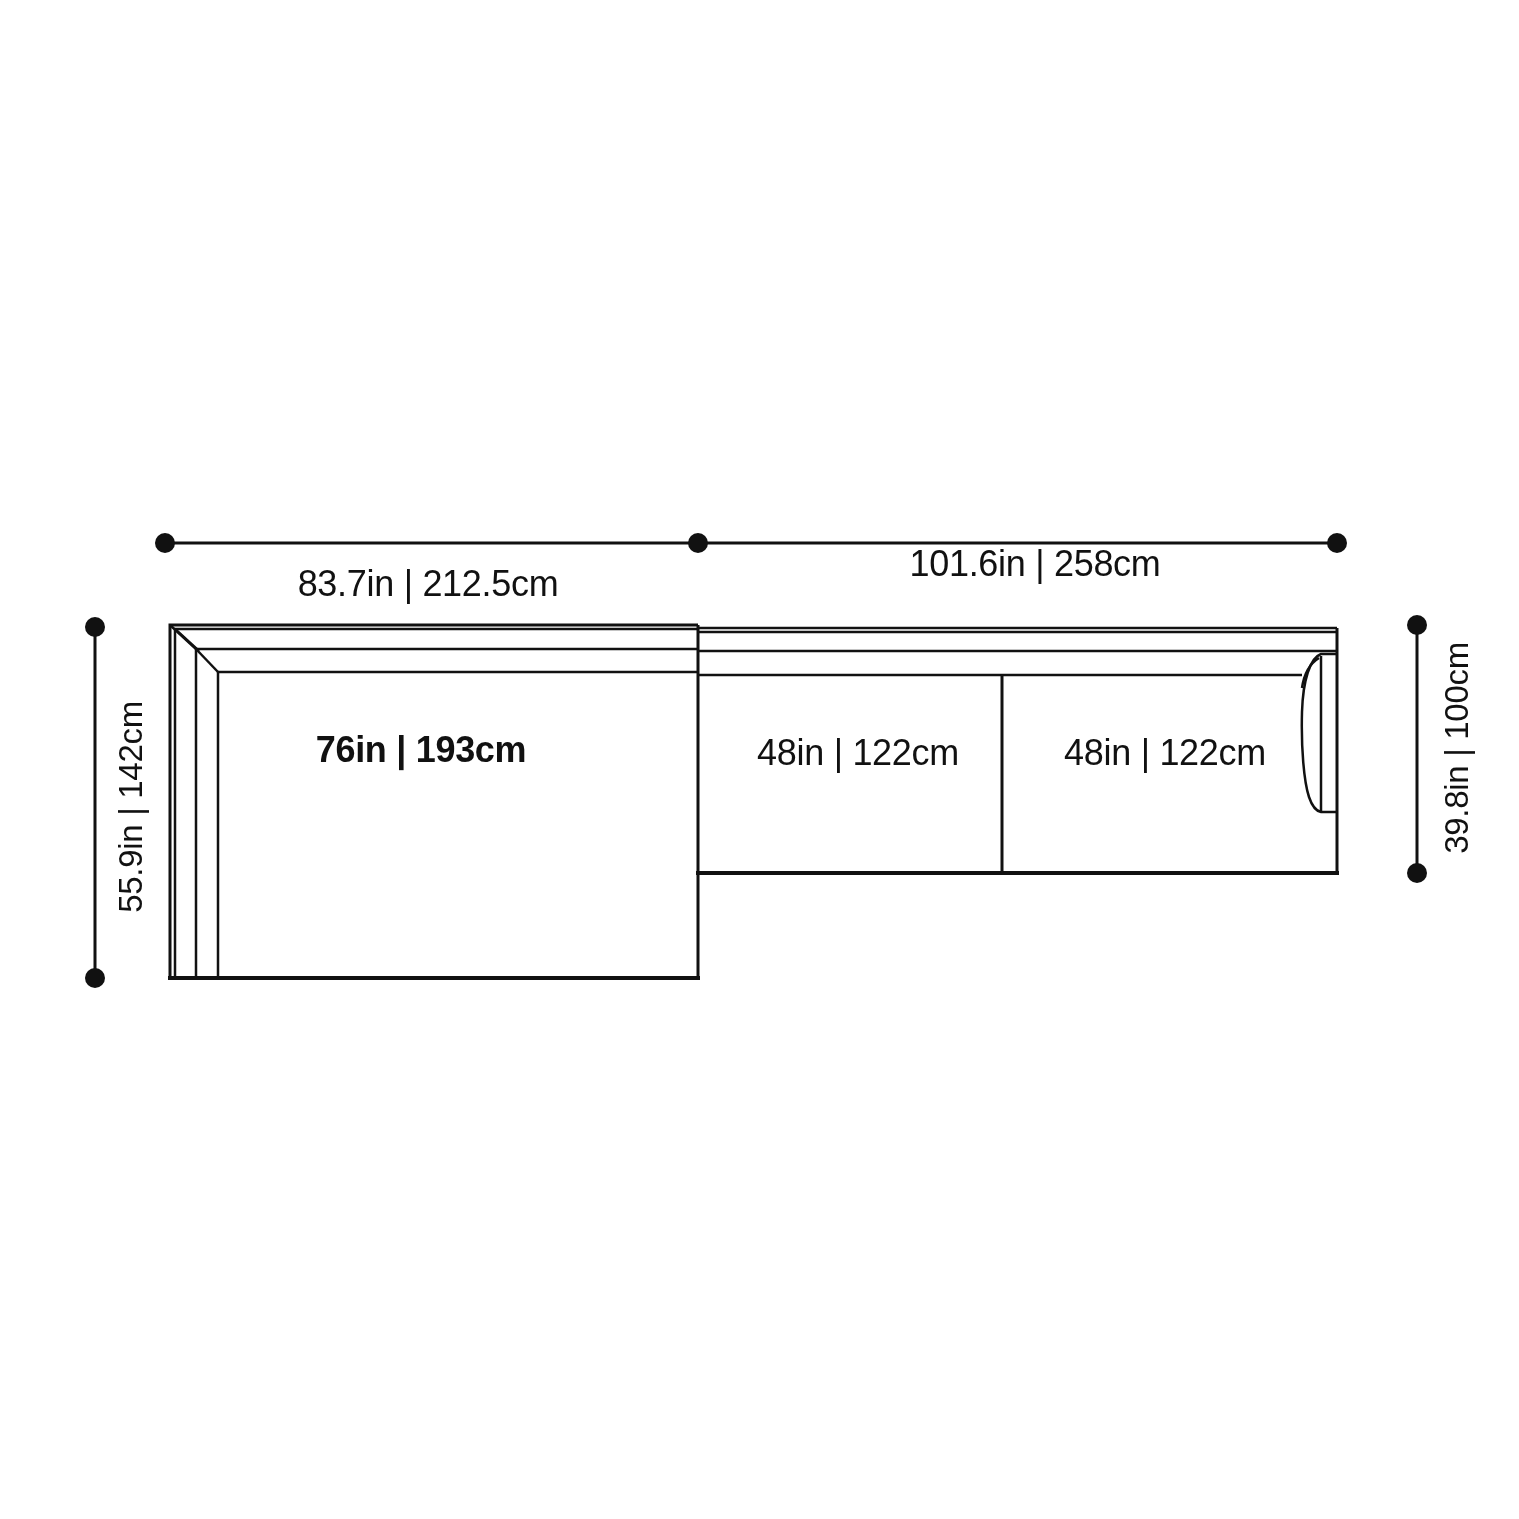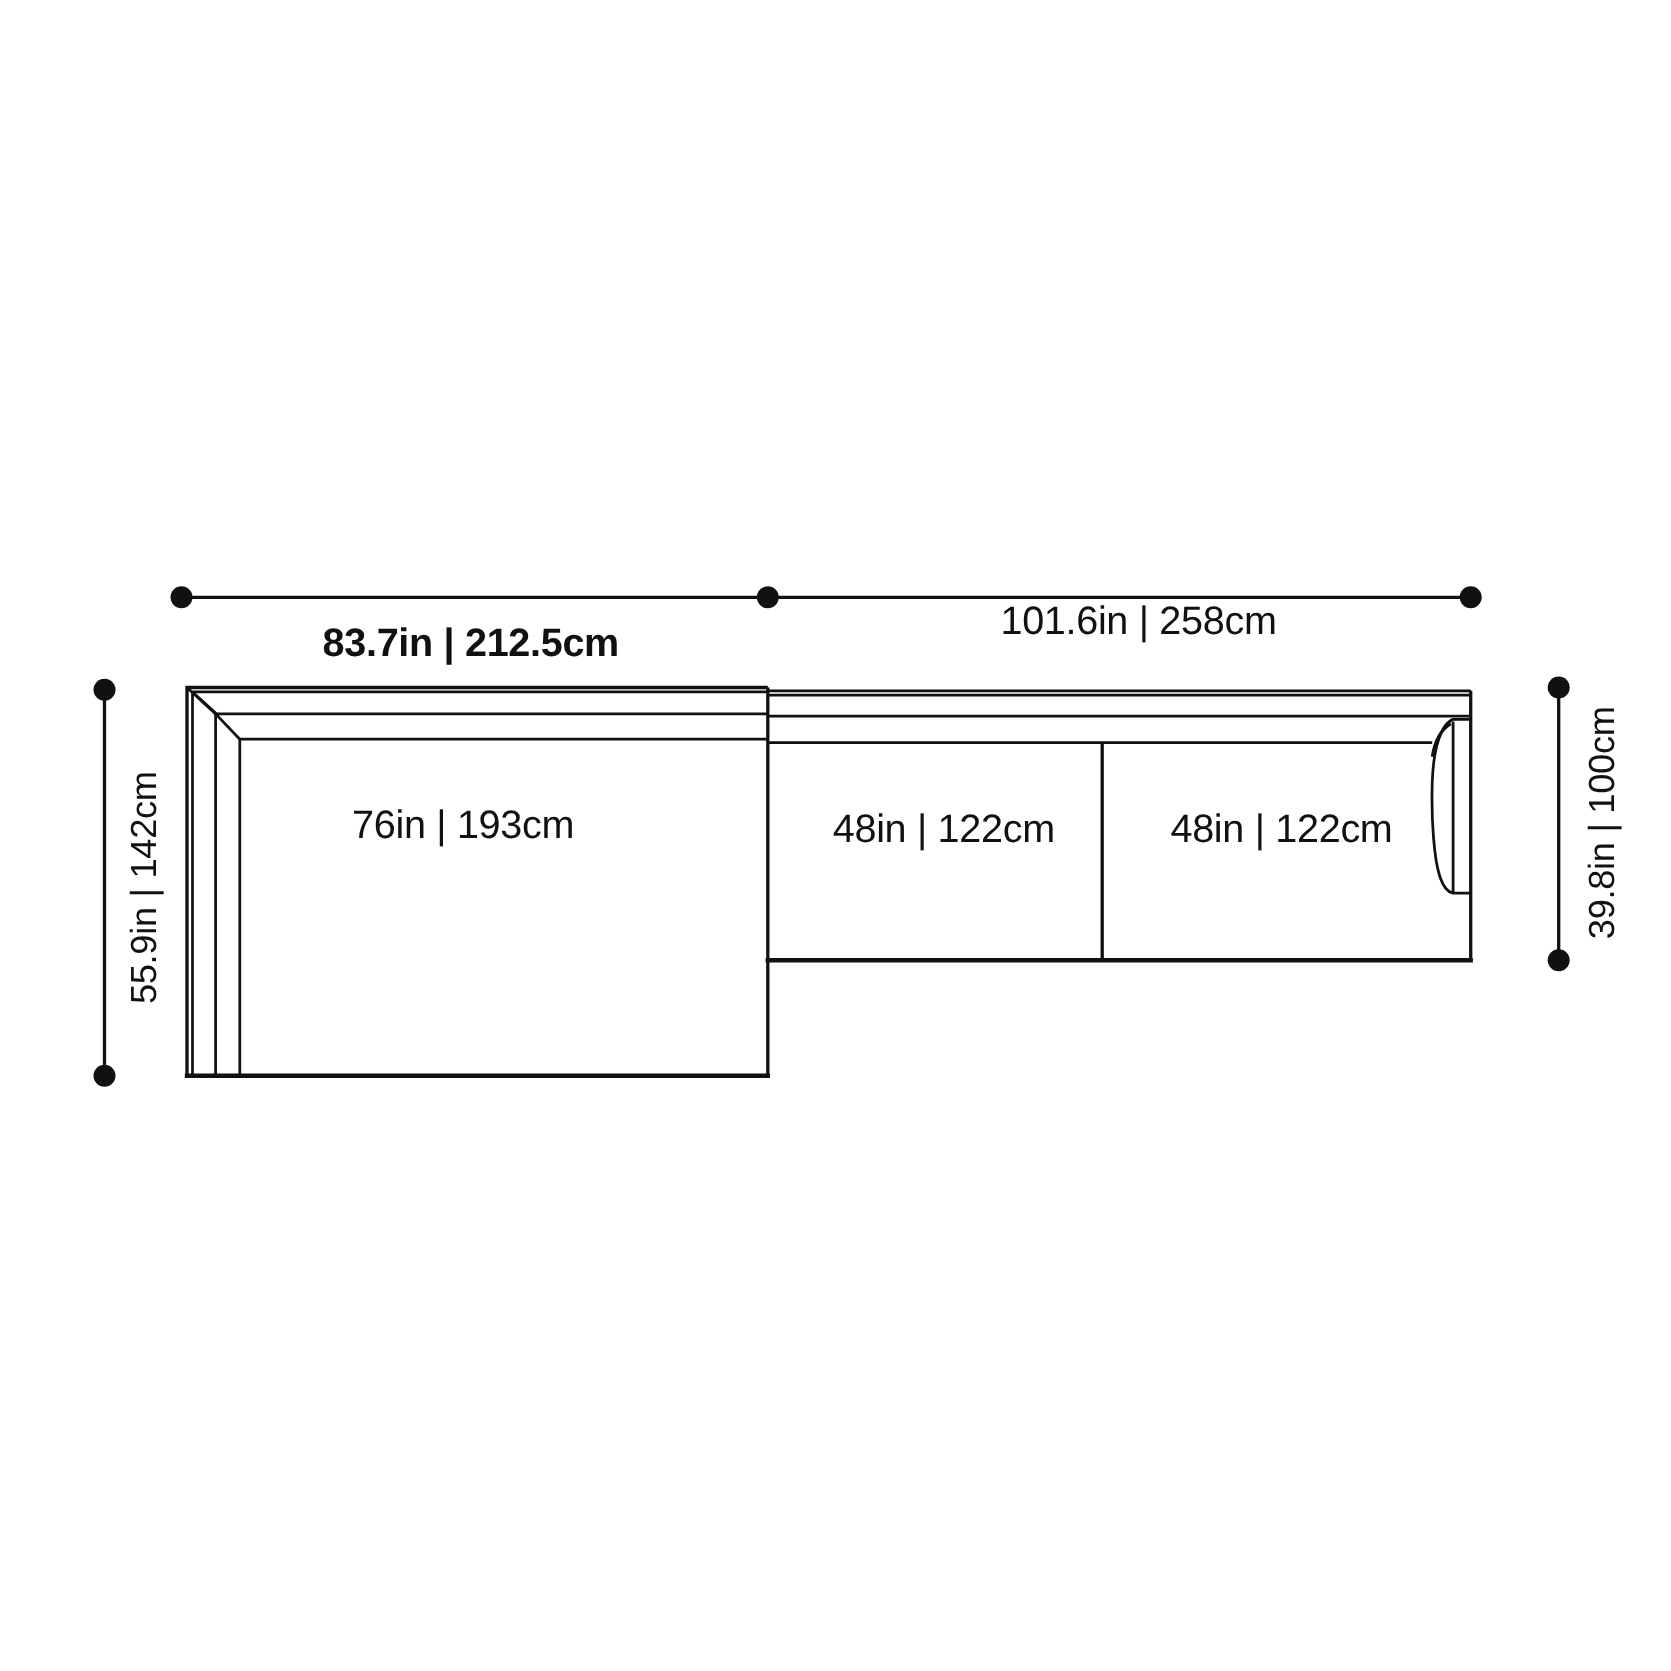--- a/index.html
+++ b/index.html
@@ -83,27 +83,27 @@
       <line x1="698" y1="675" x2="1302" y2="675"></line>
       <line x1="1337" y1="628" x2="1337" y2="873" stroke-width="3"></line>
       <line x1="696" y1="873" x2="1339" y2="873" stroke-width="4"></line>
       <line x1="1002" y1="675" x2="1002" y2="873" stroke-width="3"></line>
       <path d="M1337,654 L1321,654 C1310,658 1303,680 1302,712 C1301,748 1304,782 1309,797 C1312,806 1316,811 1321,812 L1337,812"></path>
       <line x1="1321" y1="656" x2="1321" y2="811"></line>
       <path d="M1319,658 C1309,664 1304,674 1302,688"></path>
     </g>
   </svg>
 
-  <div class="dim-label" style="left:428px; top:584px;font-weight:bold;">83.7in | 212.5cm</div>
+  <div class="dim-label" style="left:428px; top:584px;">83.7in | 212.5cm</div>
 
   <div class="dim-label" style="left:1035px; top:564px;">101.6in | 258cm</div>
 
   <div class="dim-label vertical" style="left:130px; top:807px;">55.9in | 142cm</div>
 
   <div class="dim-label vertical" style="left:1456px; top:748px;">39.8in | 100cm</div>
 
-  <div class="dim-label" style="left:421px; top:750px;">76in | 193cm</div>
+  <div class="dim-label" style="left:421px; top:750px;font-weight:bold;">76in | 193cm</div>
 
   <div class="dim-label" style="left:858px; top:753px;">48in | 122cm</div>
 
   <div class="dim-label" style="left:1165px; top:753px;">48in | 122cm</div>
 
 </div>
 
 </body></html>

